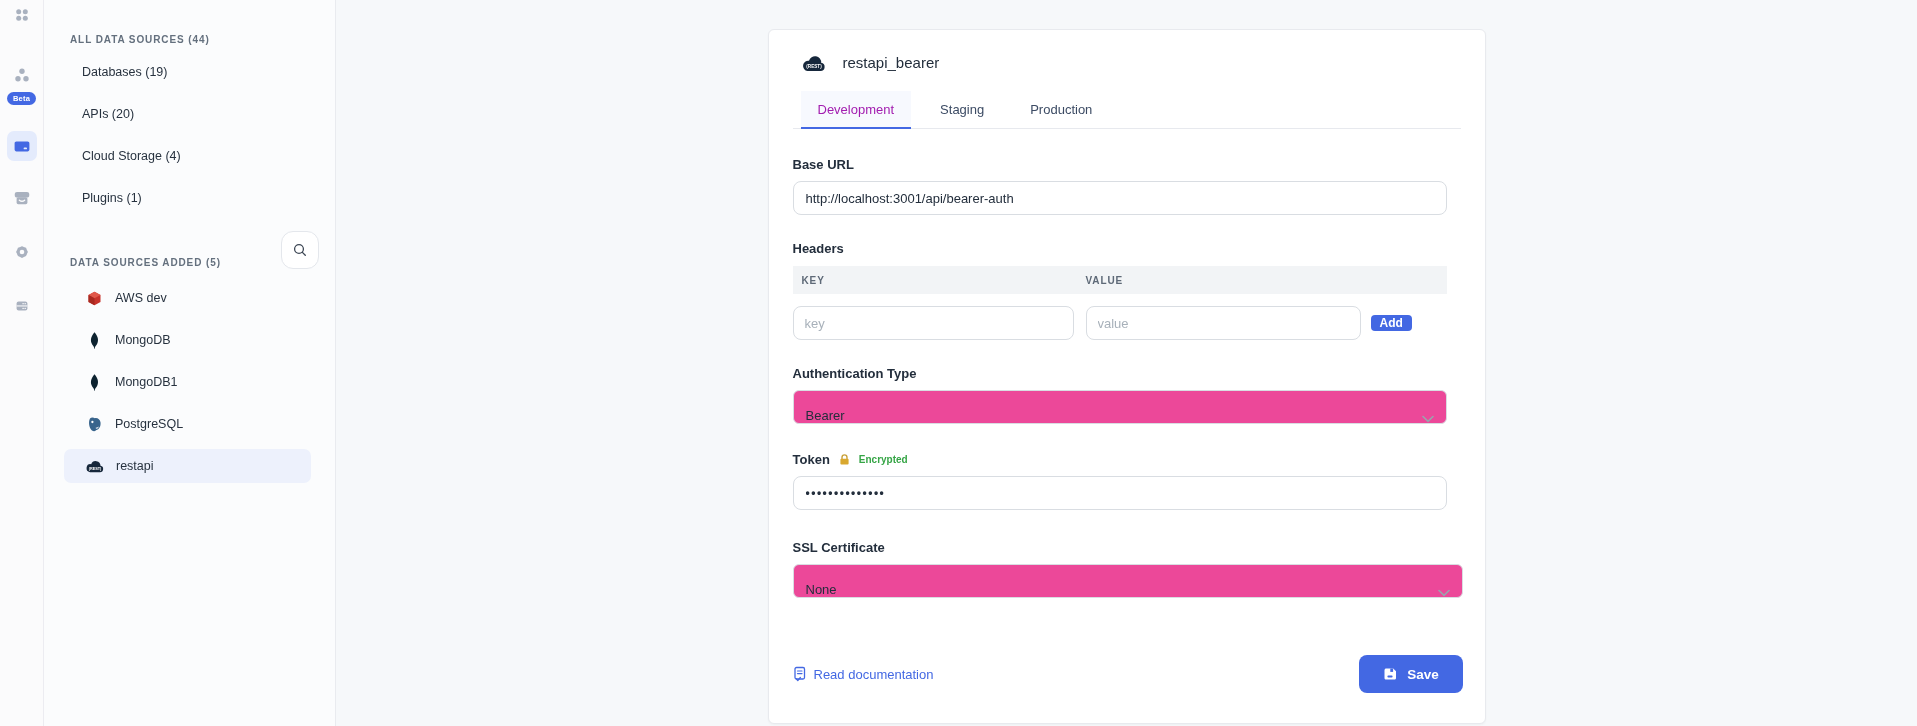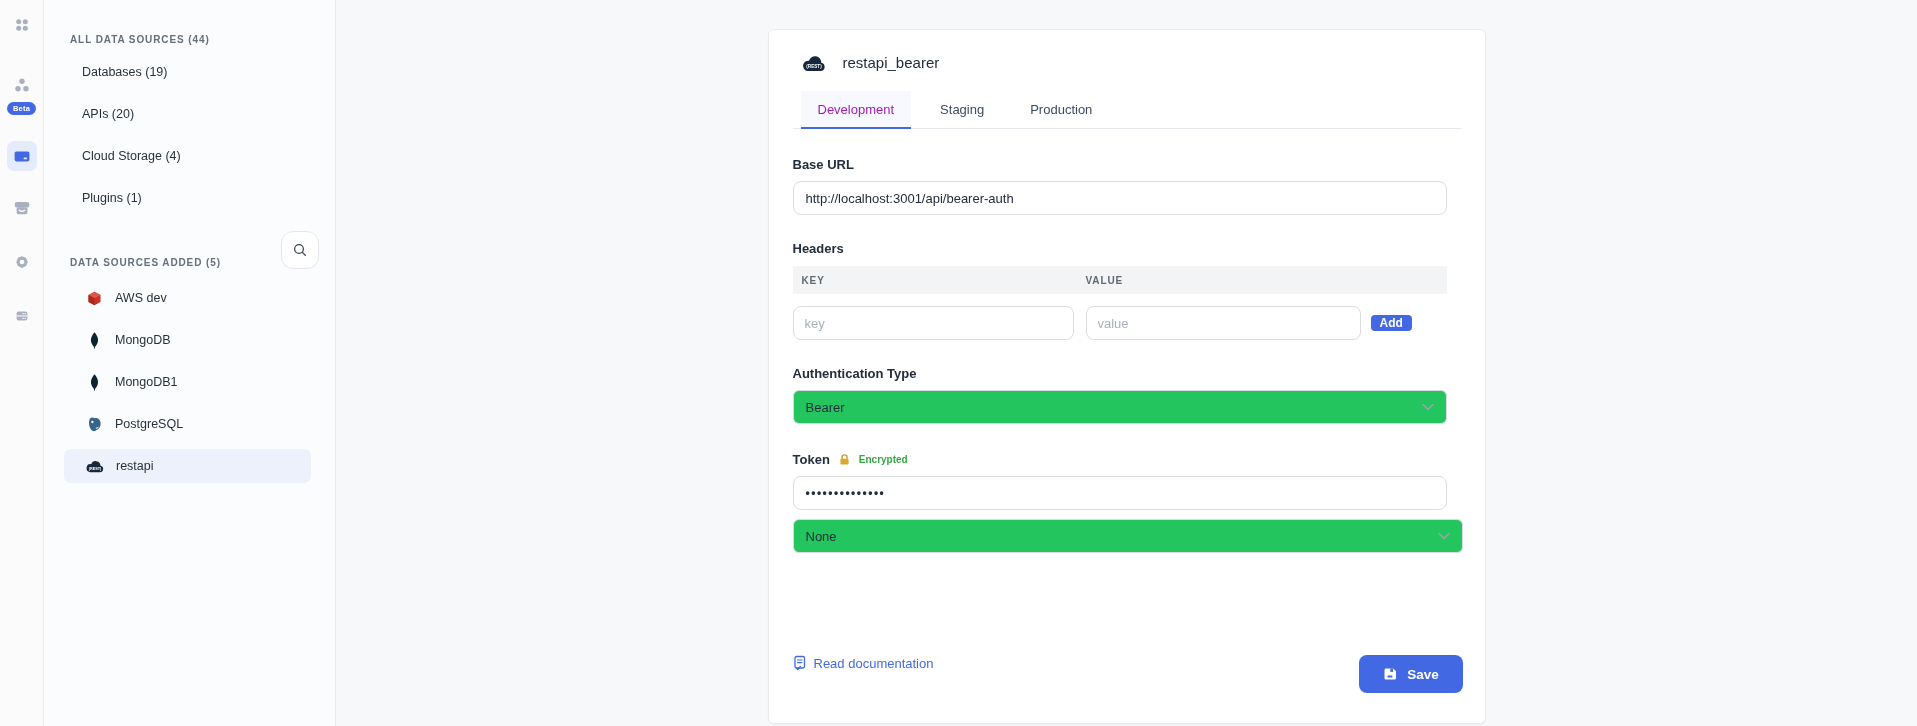--- a/index.html
+++ b/index.html
@@ -9,21 +9,21 @@
     background:#f6f8fa;
     display:flex;
     color:#232e3c;
   }
   
   .rail {
     width:44px; height:100%;
     background:#fbfbfc;
     border-right:1px solid #ececf1;
     display:flex; flex-direction:column; align-items:center;
-    padding-top:10px; flex-shrink:0;
+    flex-shrink:0;
   }
   .rail-item {
     width:30px; height:30px; border-radius:7px;
     display:flex; align-items:center; justify-content:center;
     cursor:pointer;
   }
   .rail-item svg { display:block; }
   .rail-item.active { background:#e4ebfc; }
   .beta-badge {
     margin-top:2px;
@@ -124,31 +124,31 @@
   .kv-input.val { width:275px; margin-left:12px; }
   .add-btn {
     margin-left:10px; height:16px; padding:0 9px;
     background:#4368e3; color:#fff; border:none; border-radius:4px;
     font-size:12px; font-weight:600; cursor:pointer;
     font-family:"Liberation Sans", sans-serif;
   }
   .select {
     width:654px; height:34px; margin-top:9px;
     border:1px solid #d9dde2; border-radius:6px;
-    display:flex; align-items:center; justify-content:space-between;
+    display:flex; align-items:flex-end; justify-content:space-between;
     padding:0 12px; font-size:13px; color:#232e3c;
-    background:#22c55e; cursor:pointer;
+    background:#ec4899; cursor:pointer;
   }
   .select.wide { width:670px; }
   .token-row { display:flex; align-items:center; gap:8px; margin-top:28px; }
   .encrypted { font-size:10px; font-weight:600; color:#36a546; }
   .token-input { letter-spacing:1.5px; font-size:12px; font-weight:700; }
   .footer {
     margin-top:auto; margin-bottom:30px;
-    display:flex; align-items:flex-start; justify-content:space-between;
+    display:flex; align-items:center; justify-content:space-between;
     width:670px;
   }
   .doc-link {
     display:flex; align-items:center; gap:7px;
     font-size:13px; color:#4368e3; cursor:pointer;
   }
   .save-btn {
     height:38px; width:104px;
     background:#4368e3; border:none; border-radius:8px;
     color:#fff; font-size:13.5px; font-weight:700;
@@ -313,20 +313,21 @@
       <div class="token-row">
         <span class="field-label">Token</span>
         <svg width="13" height="13" viewBox="0 0 13 13">
           <path d="M4 6V4.4a2.5 2.5 0 0 1 5 0V6" fill="none" stroke="#c9a13b" stroke-width="1.4"></path>
           <rect x="2.4" y="5.8" width="8.2" height="5.6" rx="1" fill="#d9a82f"></rect>
         </svg>
         <span class="encrypted">Encrypted</span>
       </div>
       <input class="text-input token-input" type="text" value="••••••••••••••" style="">
 
+      <label class="field-label mt30f">SSL Certificate</label>
       <div class="select wide">
         <span>None</span>
         <svg width="12" height="8" viewBox="0 0 12 8">
           <polyline points="1,1.5 6,6.3 11,1.5" fill="none" stroke="#9aa3ad" stroke-width="1.6" stroke-linecap="round" stroke-linejoin="round"></polyline>
         </svg>
       </div>
 
       <div class="footer">
         <div class="doc-link">
           <svg width="14" height="16" viewBox="0 0 14 16">

